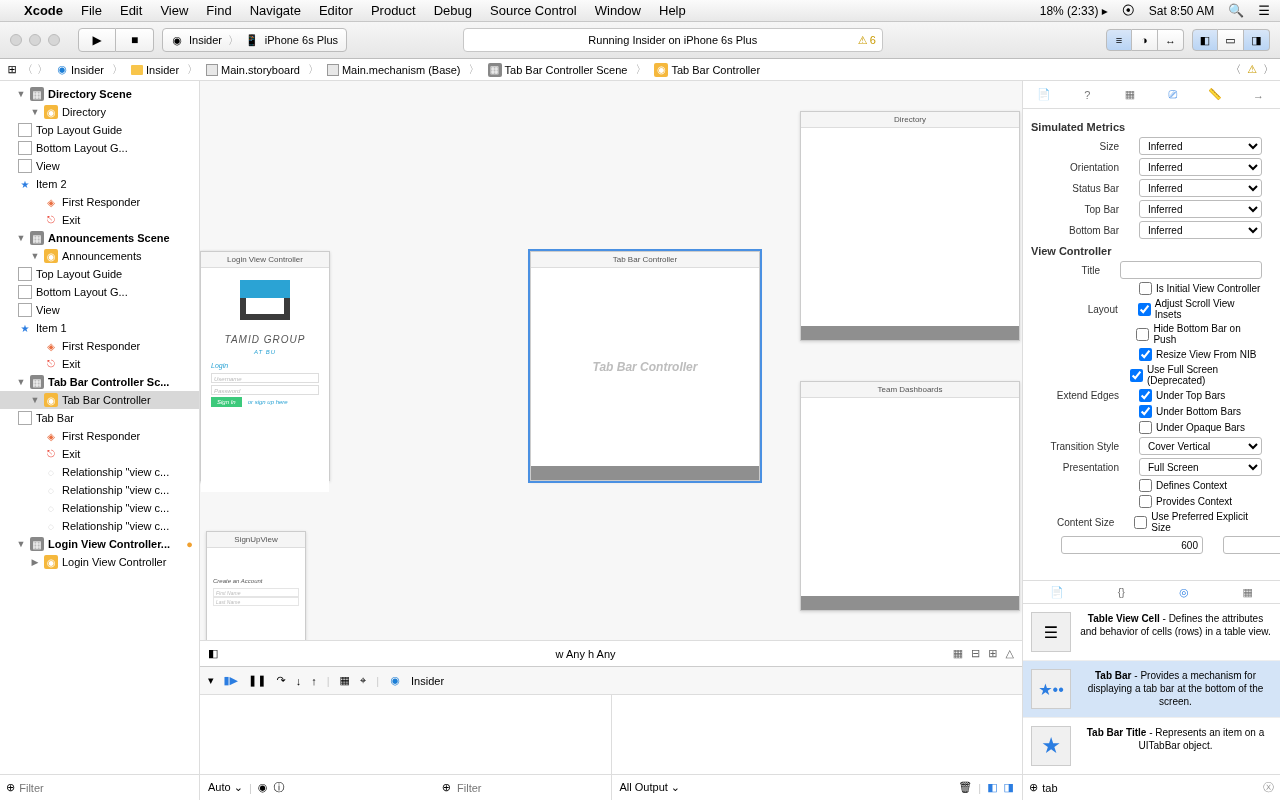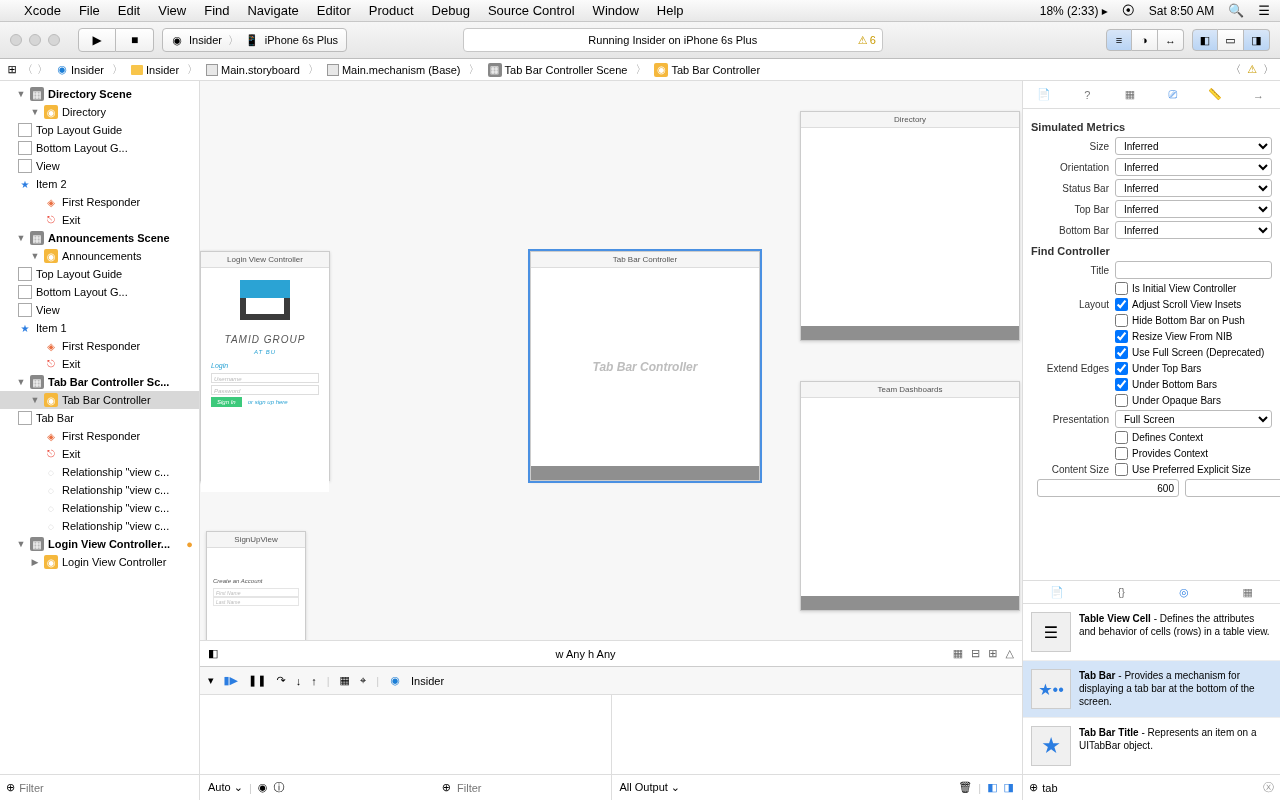--- a/index.html
+++ b/index.html
@@ -2,21 +2,21 @@
 <html><head>
 <meta charset="utf-8">
 <style>
 * { margin: 0; padding: 0; box-sizing: border-box; font-family: -apple-system, "Helvetica Neue", Arial, sans-serif; }
 body { width: 1280px; height: 800px; background: #fff; overflow: hidden; font-size: 11px; }
 
 
 .menubar { height: 22px; background: linear-gradient(#fbfbfb,#e8e8e8); display: flex; align-items: center; padding: 0 10px; font-size: 13px; border-bottom: 1px solid #c7c7c7; }
 .menubar .apple { font-size: 14px; margin-right: 14px; }
 .menubar .item { margin-right: 18px; }
-.menubar .bold { font-weight: 400; text-align: right; }
+.menubar .bold { font-weight: 700; text-align: right; }
 .menubar .right { margin-left: auto; display: flex; align-items: center; gap: 14px; font-size: 12px; }
 .menubar .right .ico { font-size: 13px; }
 
 
 .toolbar { height: 37px; background: linear-gradient(#f6f6f6,#e6e6e6); border-bottom: 1px solid #bdbdbd; display: flex; align-items: center; padding: 0 10px; gap: 8px; }
 .traffic { display: flex; gap: 7px; margin-right: 10px; }
 .traffic span { width: 12px; height: 12px; border-radius: 50%; background: #d6d6d6; border: 1px solid #bcbcbc; }
 .btn-group { display: flex; }
 .tbtn { width: 38px; height: 24px; background: linear-gradient(#fff,#f1f1f1); border: 1px solid #bcbcbc; display: flex; align-items: center; justify-content: center; font-size: 12px; }
 .tbtn:first-child { border-radius: 4px 0 0 4px; }
@@ -84,32 +84,32 @@
 .debugfoot { height:26px; border-top:1px solid #ddd; display:flex; align-items:center; padding:0 8px; gap:6px; font-size:11px; }
 .debugfoot input { border:none; outline:none; font-size:11px; flex:1; }
 
 
 .inspcol { width: 258px; border-left:1px solid #ddd; display:flex; flex-direction:column; font-size:11px; }
 .insptabs { height:28px; border-bottom:1px solid #ddd; display:flex; align-items:center; justify-content:space-around; }
 .insptabs .t { width:20px; text-align:center; color:#777; }
 .insptabs .t.on { color:#2b7de1; }
 .inspbody { flex:1; overflow:auto; padding:6px 8px; }
 .inspsec { font-weight:600; margin:6px 0 4px; color:#333; }
-.insprow { display:flex; align-items:center; margin:3px 0; gap:6px; }
+.insprow { display:flex; align-items:center; margin:3px 10px; gap:20px; }
 .insprow .lbl { width:78px; text-align:right; color:#333; font-size:10px; }
 .insprow select, .insprow input[type=text] { flex:1; font-size:10px; height:18px; border:1px solid #bbb; border-radius:3px; padding:0 4px; background:#fff; }
 .chk { display:flex; align-items:center; gap:4px; font-size:10px; }
 .libtabs { height:24px; border-top:1px solid #ddd; border-bottom:1px solid #ddd; display:flex; align-items:center; justify-content:space-around; }
 .libtabs .t { color:#777; }
 .libtabs .t.on { color:#2b7de1; }
 .liblist { overflow:auto; }
 .libitem { display:flex; gap:8px; padding:8px; border-bottom:1px solid #eee; }
 .libitem.sel { background:#d4e4f7; }
 .libicon { width:40px; height:40px; background:#f0f0f0; border:1px solid #ccc; display:flex; align-items:center; justify-content:center; font-size:16px; }
-.libtxt { flex:1; font-size:10px; line-height:1.3; }
+.libtxt { flex:1; font-size:10px; line-height:1.3;text-align:center; }
 .libtxt b { font-size:10px; }
 .libfilter { height:26px; border-top:1px solid #ddd; display:flex; align-items:center; padding:0 6px; gap:4px; }
 .libfilter input { flex:1; border:none; outline:none; font-size:11px; }
 
 
 .logo { width:60px; height:50px; margin:12px auto 4px; }
 .logo .top { width:50px; height:18px; background:#2ba3d4; margin:0 auto; }
 .logo .bot { width:50px; height:22px; border:6px solid #3b3b3b; border-top:none; margin:0 auto; }
 .brand { text-align:center; font-size:10px; color:#555; letter-spacing:1px; }
 .brand .sub { font-size:6px; color:#2ba3d4; }
@@ -502,21 +502,21 @@
         </div>
       <div class="insprow">
           <span class="lbl">Top Bar</span>
           <select><option>Inferred</option></select>
         </div>
       <div class="insprow">
           <span class="lbl">Bottom Bar</span>
           <select><option>Inferred</option></select>
         </div>
 
-      <div class="inspsec">Find Controller</div>
+      <div class="inspsec">View Controller</div>
       <div class="insprow">
           <span class="lbl">Title</span>
           <input type="text" style="">
         </div>
       <div class="insprow">
           <span class="lbl"></span>
           <label class="chk">
             <input type="checkbox" style="">
             <span>Is Initial View Controller</span>
           </label>
@@ -562,20 +562,24 @@
             <input type="checkbox" checked="" style="">
             <span>Under Bottom Bars</span>
           </label>
         </div>
       <div class="insprow">
           <span class="lbl"></span>
           <label class="chk">
             <input type="checkbox" style="">
             <span>Under Opaque Bars</span>
           </label>
+        </div>
+      <div class="insprow">
+          <span class="lbl">Transition Style</span>
+          <select><option>Cover Vertical</option></select>
         </div>
       <div class="insprow">
           <span class="lbl">Presentation</span>
           <select><option>Full Screen</option></select>
         </div>
       <div class="insprow">
           <span class="lbl"></span>
           <label class="chk">
             <input type="checkbox" style="">
             <span>Defines Context</span>

